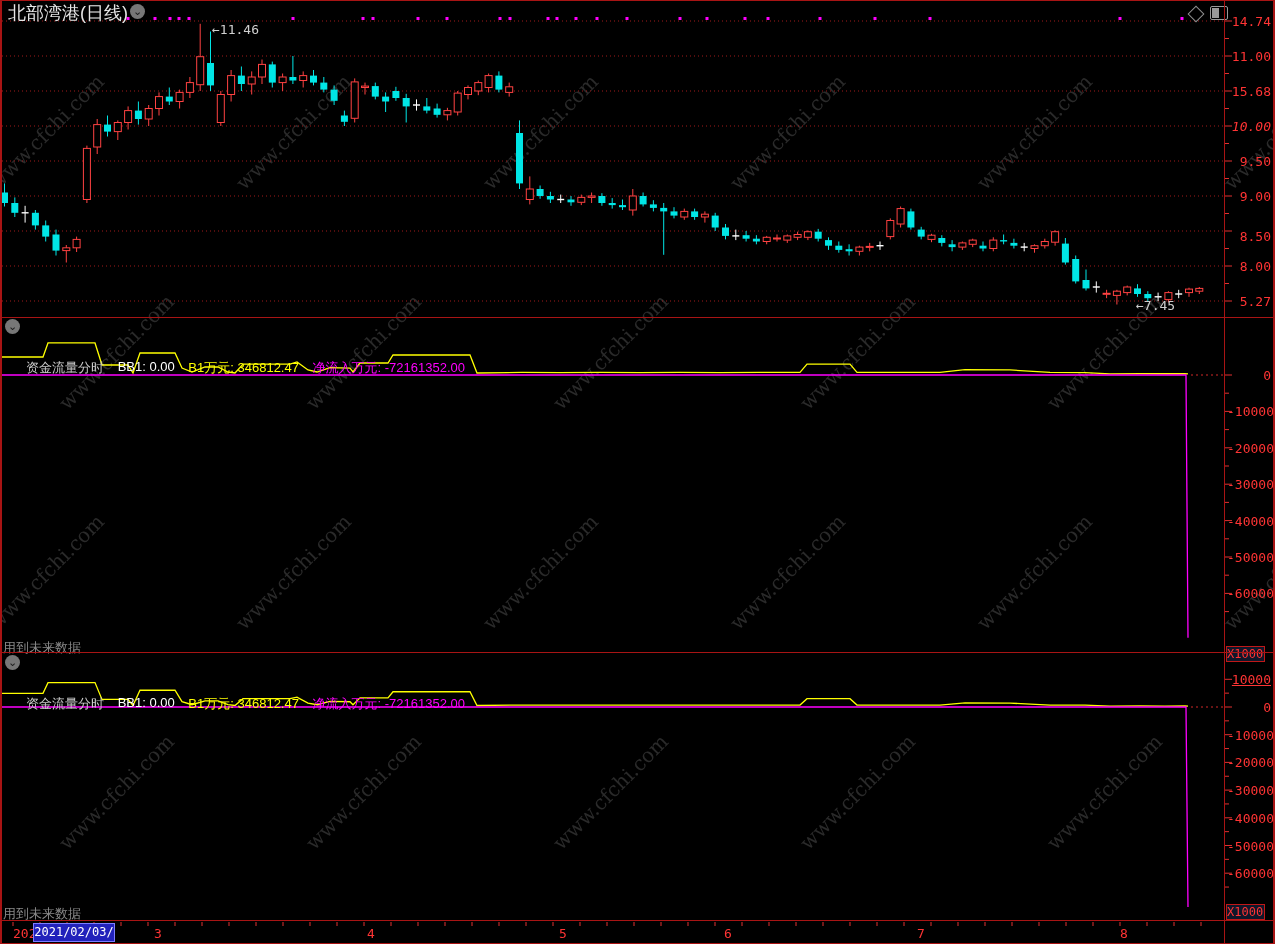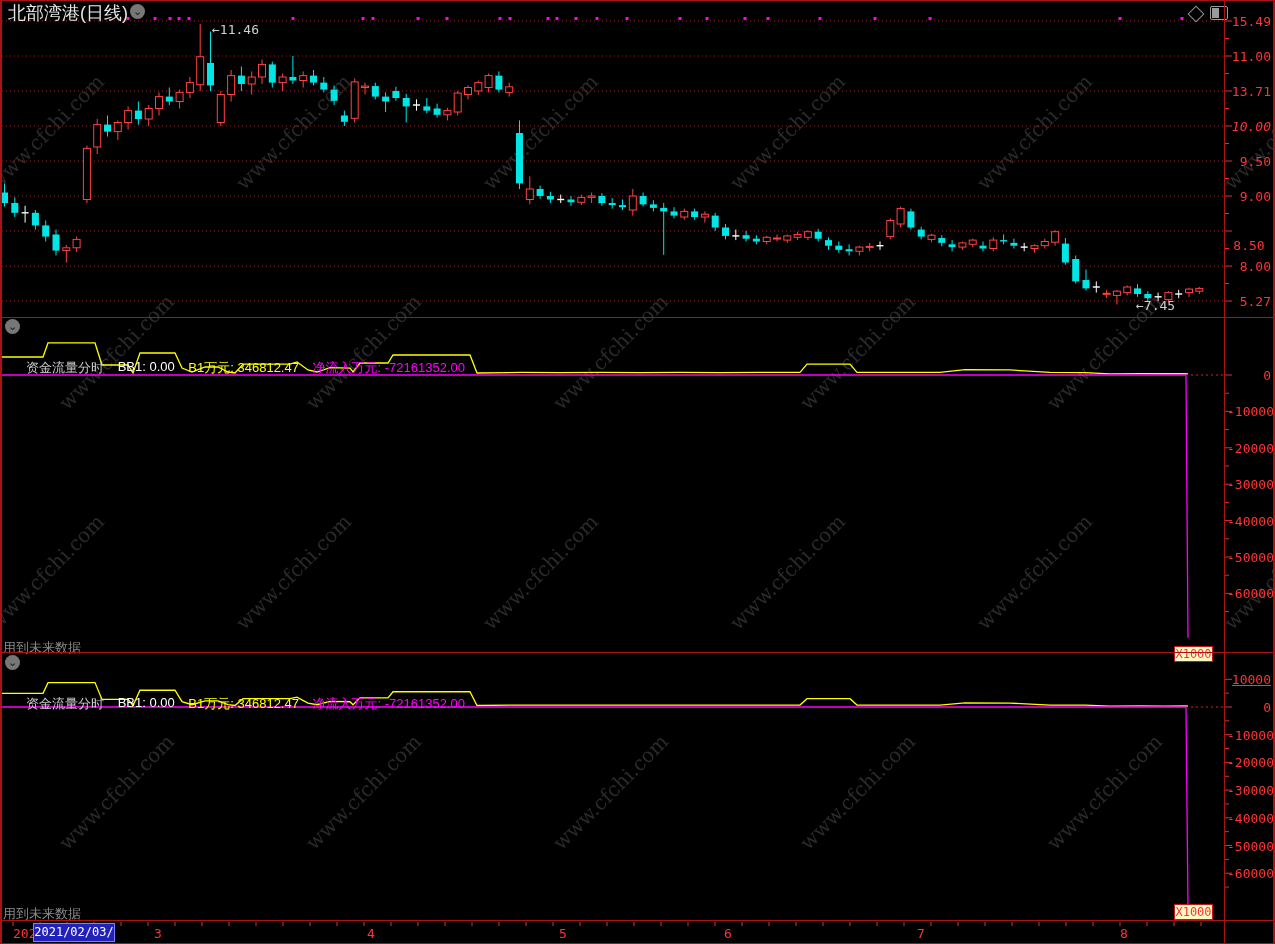--- a/index.html
+++ b/index.html
@@ -10,22 +10,22 @@
   .redline{position:absolute;background:#a81414;}
   .axlabel{position:absolute;left:1227px;width:44px;text-align:right;
            font:13px "DejaVu Sans Mono",monospace;color:#ff3434;}
   .monthlabel{position:absolute;font:13px "DejaVu Sans Mono",monospace;color:#ff3434;top:926px;}
   .wm{position:absolute;color:rgba(190,190,190,0.22);font:20px "DejaVu Serif",serif;
       transform:rotate(-45deg);pointer-events:none;}
   .hdr{position:absolute;left:0;width:1224px;height:16px;font-size:13px;}
   .hdr span{display:inline-block;vertical-align:top;margin-top:40px;}
   .circle-btn{position:absolute;width:15px;height:15px;border-radius:50%;background:#777;
       color:#1a1a1a;font-size:11px;text-align:center;line-height:14px;}
-  .scalebox{position:absolute;left:1174px;width:37px;height:14px;border:1px solid #c01818;
-      color:#ff3434;font:12px "DejaVu Sans Mono",monospace;text-align:center;line-height:14px;background:#fef9c3;}
+  .scalebox{position:absolute;left:1226px;width:37px;height:14px;border:1px solid #c01818;
+      color:#ff3434;font:12px "DejaVu Sans Mono",monospace;text-align:left;line-height:14px;background:#0f172a;}
   .warn{position:absolute;left:3px;color:#8a8a8a;font-size:13px;}
   .anno{position:absolute;color:#cfcfcf;font:13px "DejaVu Sans Mono",monospace;}
   #datebox{position:absolute;left:33px;top:923px;width:80px;height:17px;background:#2222bb;
       border:1px solid #7d7dff;color:#fff;font:12px "DejaVu Sans Mono",monospace;
       text-align:center;line-height:17px;}
   .icon-diamond{position:absolute;left:1190px;top:8px;width:10px;height:10px;
       border:1px solid #909090;transform:rotate(45deg);}
   .icon-layout{position:absolute;left:1210px;top:6px;width:16px;height:12px;
       border:1px solid #9a9a9a;border-radius:2px;}
   .icon-layout i{position:absolute;left:1px;top:1px;width:7px;height:10px;background:#9a9a9a;}
@@ -466,27 +466,27 @@
       <div class="monthlabel" style="left: 154px;">3</div>
       <div class="monthlabel" style="left: 367px;">4</div>
       <div class="monthlabel" style="left: 559px;">5</div>
       <div class="monthlabel" style="left: 724px;">6</div>
       <div class="monthlabel" style="left: 917px;">7</div>
       <div class="monthlabel" style="left: 1120px;">8</div>
     </div>
   <div class="t" style="left:1309px;top:926px;color:#e8e8e8;font-size:13px;">日线</div>
 
   <div id="axis-layer">
-      <div class="axlabel" style="top: 14px;">15.49</div>
+      <div class="axlabel" style="top: 14px;">14.74</div>
       <div class="axlabel" style="top: 49px;">11.00</div>
-      <div class="axlabel" style="top: 84px;">13.71</div>
+      <div class="axlabel" style="top: 84px;">15.68</div>
       <div class="axlabel" style="top: 119px; font-style: italic;">10.00</div>
       <div class="axlabel" style="top: 154px;">9.50</div>
       <div class="axlabel" style="top: 189px;">9.00</div>
-      <div class="axlabel" style="top: 238px; text-align: center;">8.50</div>
+      <div class="axlabel" style="top: 229px;">8.50</div>
       <div class="axlabel" style="top: 259px;">8.00</div>
       <div class="axlabel" style="top: 294px;">5.27</div>
       <div class="axlabel" style="top: 368px;">0</div>
       <div class="axlabel" style="top: 404.4px;">-10000</div>
       <div class="axlabel" style="top: 440.8px;">-20000</div>
       <div class="axlabel" style="top: 477.2px;">-30000</div>
       <div class="axlabel" style="top: 513.6px;">-40000</div>
       <div class="axlabel" style="top: 550px;">-50000</div>
       <div class="axlabel" style="top: 586.4px;">-60000</div>
       <div class="axlabel" style="top: 672.3px; text-decoration: underline;">10000</div>

